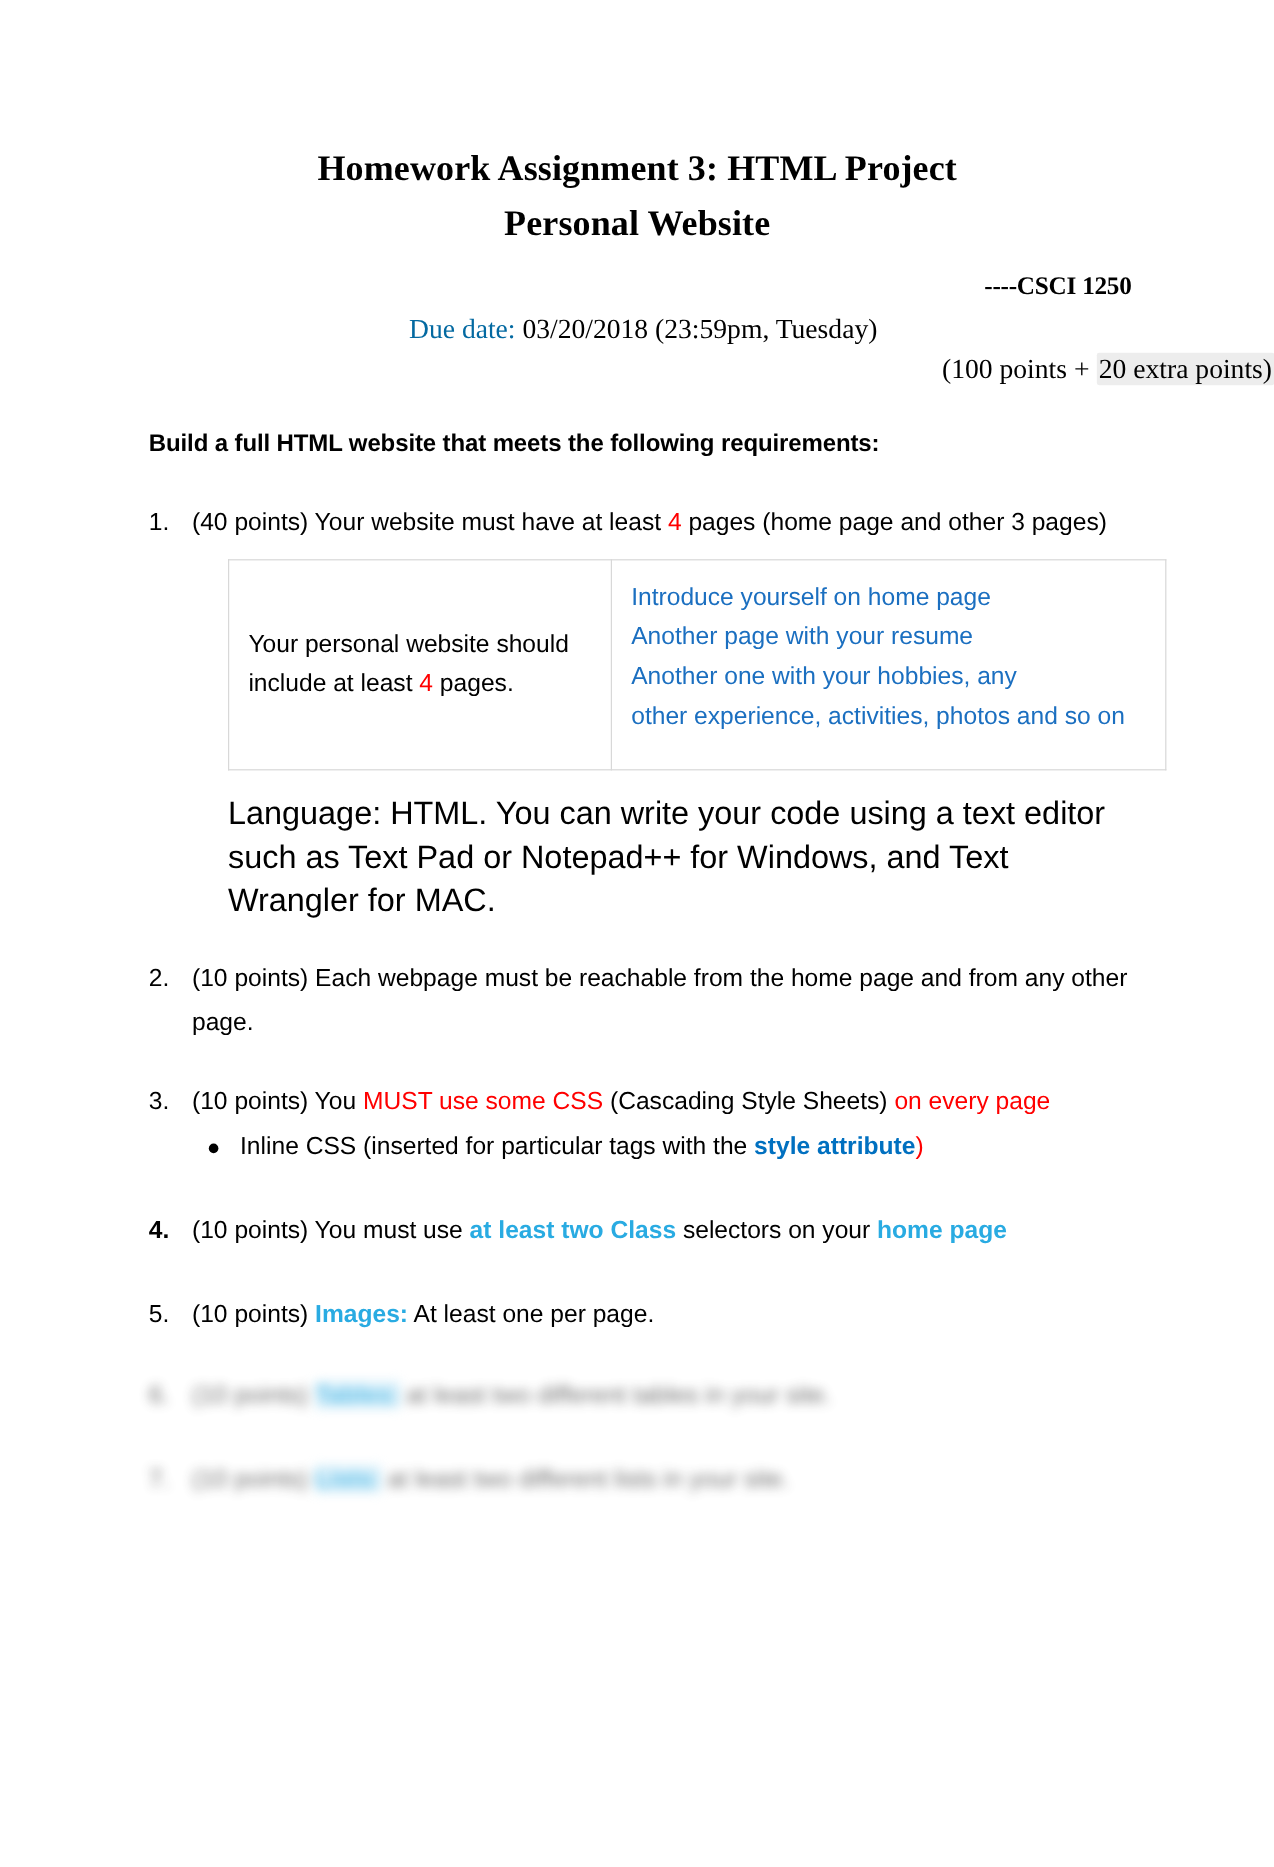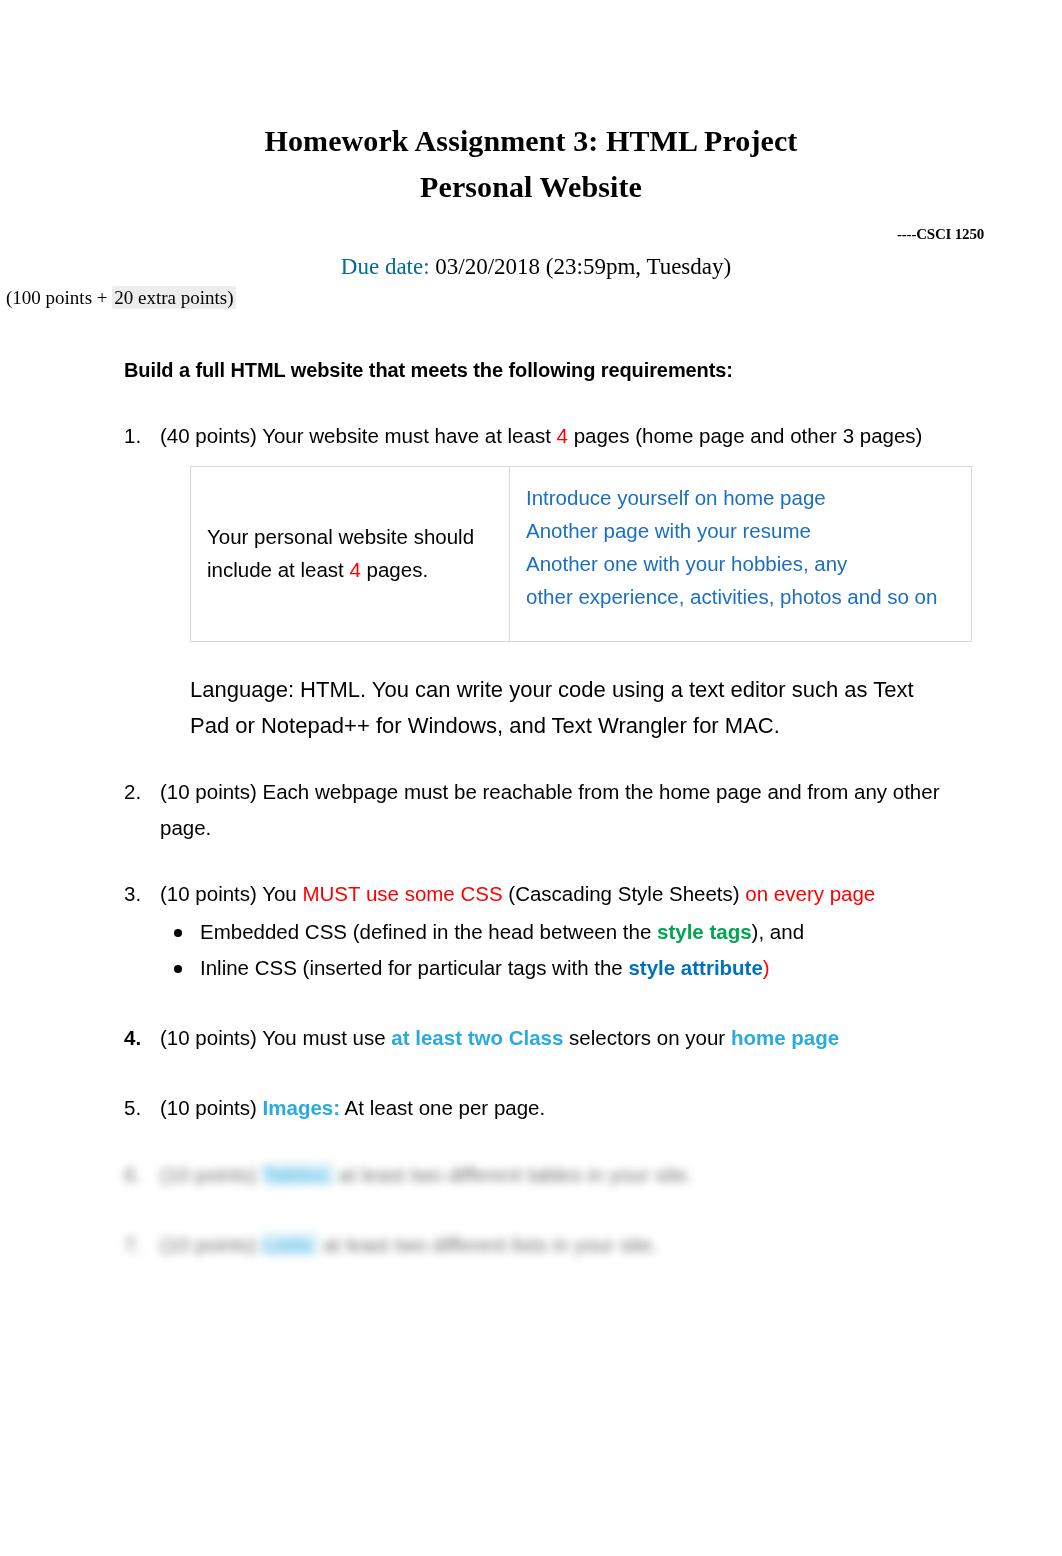--- a/index.html
+++ b/index.html
@@ -33,38 +33,38 @@
     font-weight: bold;
     font-size: 30px;
     line-height: 46px;
     letter-spacing: 0.1px;
     color: #000;
     margin: 0;
   }
   .course-line {
     font-family: "Liberation Serif", "DejaVu Serif", serif;
     font-weight: bold;
-    font-size: 15px;
+    font-size: 21px;
     text-align: right;
-    padding-right: 78px;
+    padding-right: 119px;
     margin-top: 16px;
     letter-spacing: -0.2px;
   }
   .due-line {
     font-family: "Liberation Serif", "DejaVu Serif", serif;
     font-size: 23px;
     text-align: center;
     margin-top: 11px;
     padding-left: 10px;
   }
   .due-label { color: #0369a1; }
   .points-line {
     font-family: "Liberation Serif", "DejaVu Serif", serif;
-    font-size: 19px;
-    text-align: left;
+    font-size: 23px;
+    text-align: right;
     margin-top: 7px;
     padding-left: 6px;
   }
   .points-line .shade {
     background: #ededed;
     padding: 1px 2px;
     border-radius: 2px;
   }
 
   
@@ -122,22 +122,22 @@
     vertical-align: middle;
     padding: 22px 16px 24px 16px;
     font-size: 20.5px;
     line-height: 33px;
   }
   .req-table td.left  { width: 286px; }
   .req-table td.right { color: #1B6FC0; padding-top: 14px; padding-bottom: 28px;}
   .req-table td.right .r-line { display: block; }
 
   .sub-para {
-    margin: 30px 0 0 30px;
-    font-size: 22px;
+    margin: 18px 0 0 30px;
+    font-size: 27px;
     line-height: 36px;
   }
 
   
   ul.sub {
     list-style: none;
     margin: 2px 0 0 0;
     padding: 0;
   }
   ul.sub > li {
@@ -225,23 +225,20 @@
         <span class="num">2.</span>
         <span class="li-text">(10 points) Each webpage must be reachable from the home page and from any other page.</span>
       </li>
 
       <li style="margin-top:30px;">
         <span class="num">3.</span>
         <span class="li-text"><span>(10 points) You </span><span class="red">MUST use some CSS</span><span> (Cascading Style Sheets) </span><span class="red">on every page</span></span>
 
         <ul class="sub">
           <li>
-            <span class="dot"></span><span>Embedded CSS (defined in the head between the </span><span class="green b">style tags</span><span>), and</span>
-          </li>
-          <li>
             <span class="dot"></span><span>Inline CSS (inserted for particular tags with the </span><span class="blue b">style attribute</span><span class="red">)</span>
           </li>
         </ul>
       </li>
 
       <li style="margin-top:34px;">
         <span class="num bold">4.</span>
         <span class="li-text"><span> (10 points) You must use </span><span class="cyan b">at least two Class</span><span> selectors on your </span><span class="cyan b">home page</span></span>
       </li>
 

